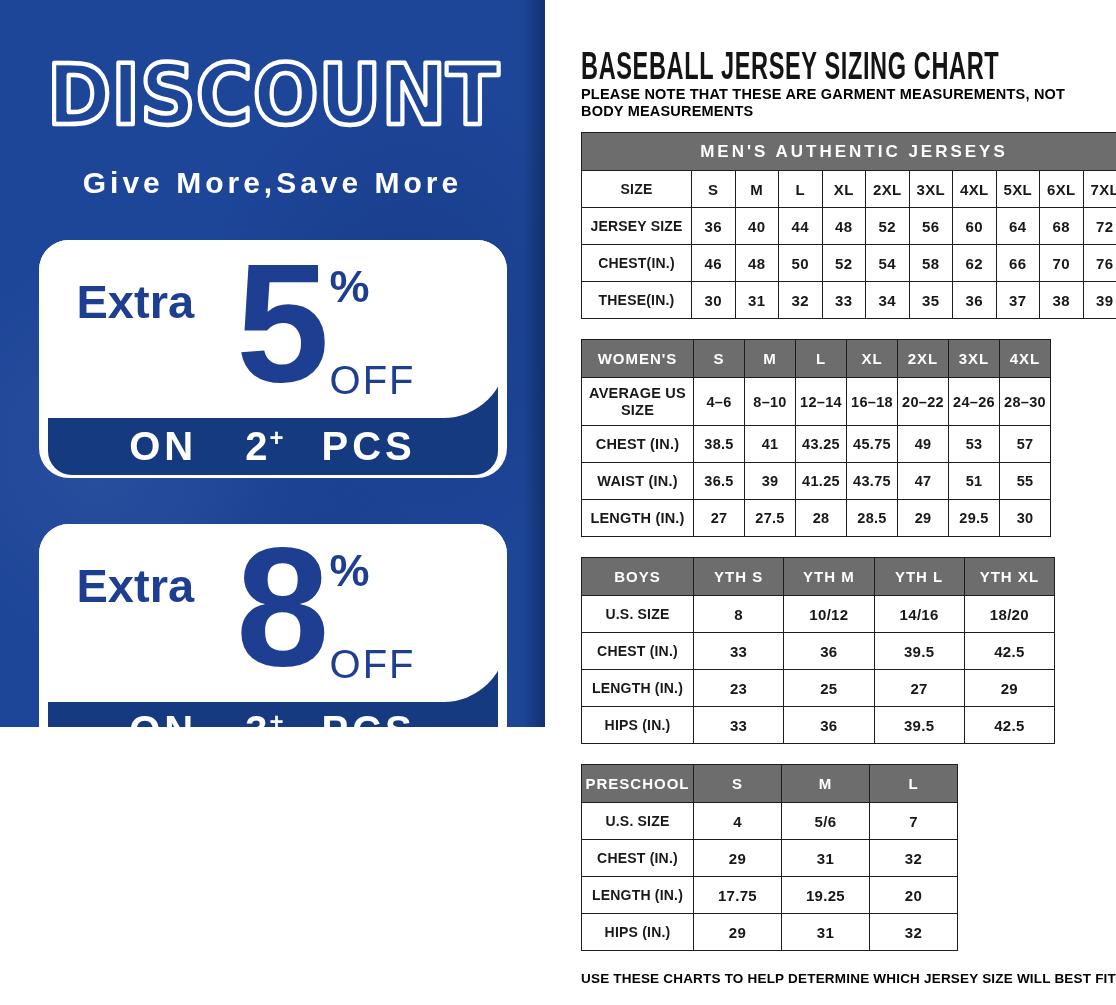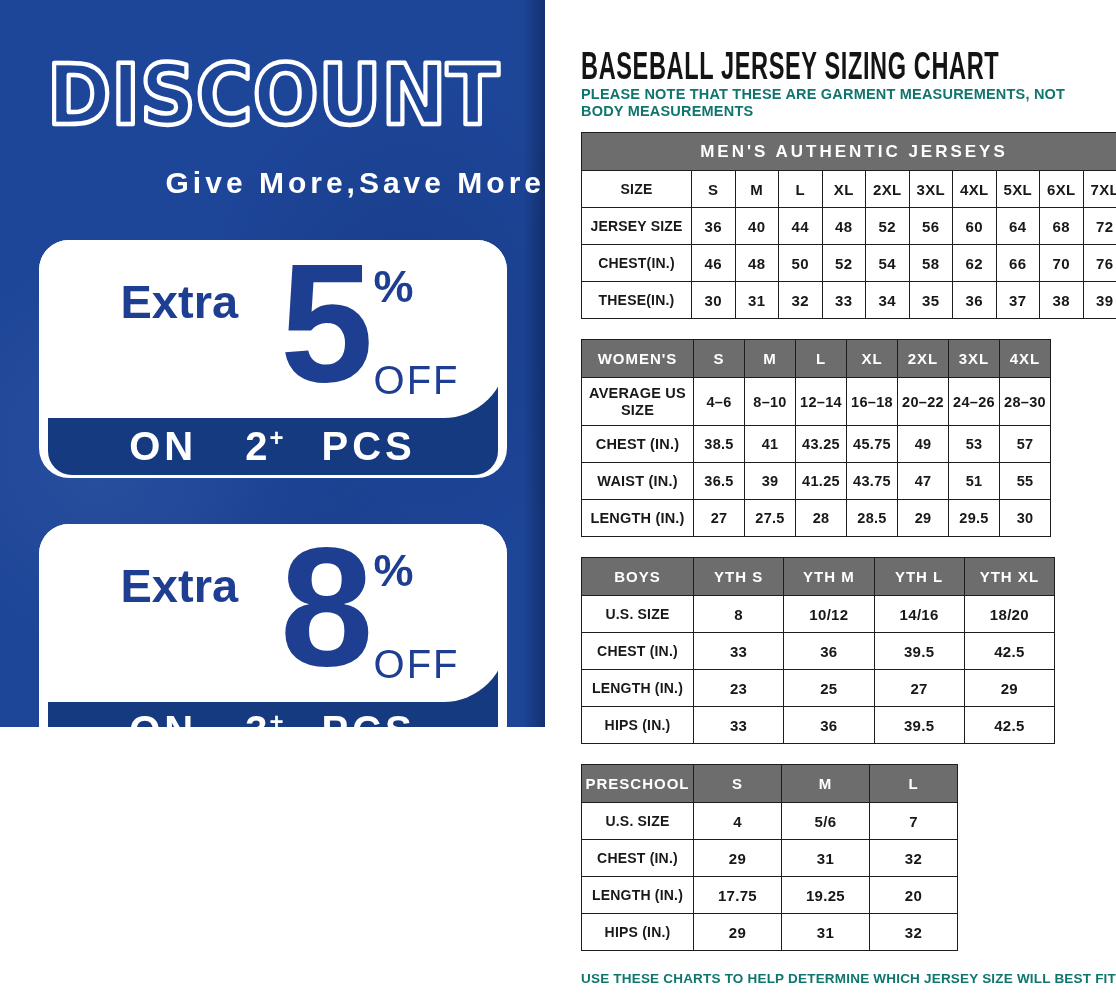--- a/index.html
+++ b/index.html
@@ -9,30 +9,30 @@
 
   
   .left{width:545px;height:727px;position:relative;flex:none;
         background:
           radial-gradient(ellipse 260px 300px at 18% 62%, rgba(255,255,255,0.05), rgba(255,255,255,0) 70%),
           radial-gradient(ellipse 300px 360px at 75% 45%, rgba(8,20,70,0.18), rgba(8,20,70,0) 70%),
           radial-gradient(ellipse 220px 260px at 55% 88%, rgba(8,20,70,0.15), rgba(8,20,70,0) 70%),
           linear-gradient(90deg, #1d4598 0 96%, #12306e 100%);
         overflow:hidden;}
   .discount-wrap{margin:38px auto 0;width:486px;display:block;}
-  .subtitle{margin-top:24px;text-align:right;color:#ffffff;font-weight:bold;
+  .subtitle{margin-top:24px;text-align:center;color:#ffffff;font-weight:bold;
             font-size:30px;letter-spacing:4px;white-space:nowrap;}
 
   .offer-card{width:468px;margin:40px auto 0;background:#ffffff;border-radius:30px;
               overflow:hidden;position:relative;}
   .offer-card.second{margin-top:46px;}
   .offer-main{position:relative;z-index:2;background:#fff;height:178px;
               border-bottom-right-radius:64px;display:flex;align-items:flex-start;
               padding:22px 26px 0 38px;box-sizing:border-box;}
-  .extra{font-size:47px;font-weight:bold;color:#1e3e91;line-height:1;margin-top:16px;letter-spacing:0;margin-left:44px;}
+  .extra{font-size:47px;font-weight:bold;color:#1e3e91;line-height:1;margin-top:16px;letter-spacing:0;}
   .digit{font-size:168px;font-weight:bold;color:#1e3e91;line-height:122px;
          margin-left:42px;letter-spacing:-4px;}
   .sfx{display:flex;flex-direction:column;justify-content:space-between;height:136px;
        margin-left:4px;margin-top:2px;}
   .pct{font-size:45px;font-weight:bold;color:#1e3e91;line-height:1;}
   .off{font-size:40px;font-weight:normal;color:#1e3e91;line-height:1;letter-spacing:2px;}
   .offer-bar{position:relative;z-index:1;margin:-52px 9px 3px;background:#153a80;
              border-radius:0 0 24px 24px;padding-top:52px;}
   .bar-line{height:57px;display:flex;align-items:center;justify-content:center;
             color:#fff;font-weight:bold;font-size:40px;}
@@ -49,21 +49,21 @@
              border-radius:14px 999px 999px 14px;display:flex;align-items:center;justify-content:center;}
   .cta-arrow span{color:#fff;font-size:40px;font-weight:bold;font-family:"DejaVu Sans",sans-serif;
                   line-height:1;margin-top:-4px;}
 
   
   .right{flex:1;background:#ffffff;padding:44px 0 0 36px;box-sizing:border-box;
          overflow:hidden;position:relative;}
   .chart-title{font-size:38px;font-weight:bold;color:#141414;letter-spacing:1px;
                transform:scale(0.62,1.02);transform-origin:left top;white-space:nowrap;
                height:40px;margin:0;}
-  .note{color:#0f766e;font-weight:bold;font-size:14.5px;line-height:1.18;width:516px;
+  .note{color:#000000;font-weight:bold;font-size:14.5px;line-height:1.18;width:516px;
         letter-spacing:0.2px;margin:2px 0 12px;}
   .note.bottom{width:560px;margin:8px 0 0;font-size:13.5px;white-space:nowrap;}
 
   table.sz{border-collapse:collapse;table-layout:fixed;margin:0 0 20px;}
   .sz th,.sz td{border:1.5px solid #1e1e1e;text-align:center;vertical-align:middle;
                 padding:0 1px;box-sizing:border-box;}
   .sz .banner{background:#6d6d6d;color:#fff;font-size:17px;font-weight:bold;
               letter-spacing:3px;height:38px;}
   .sz th.h{background:#6d6d6d;color:#fff;font-size:15px;font-weight:bold;
            letter-spacing:1px;height:38px;}

